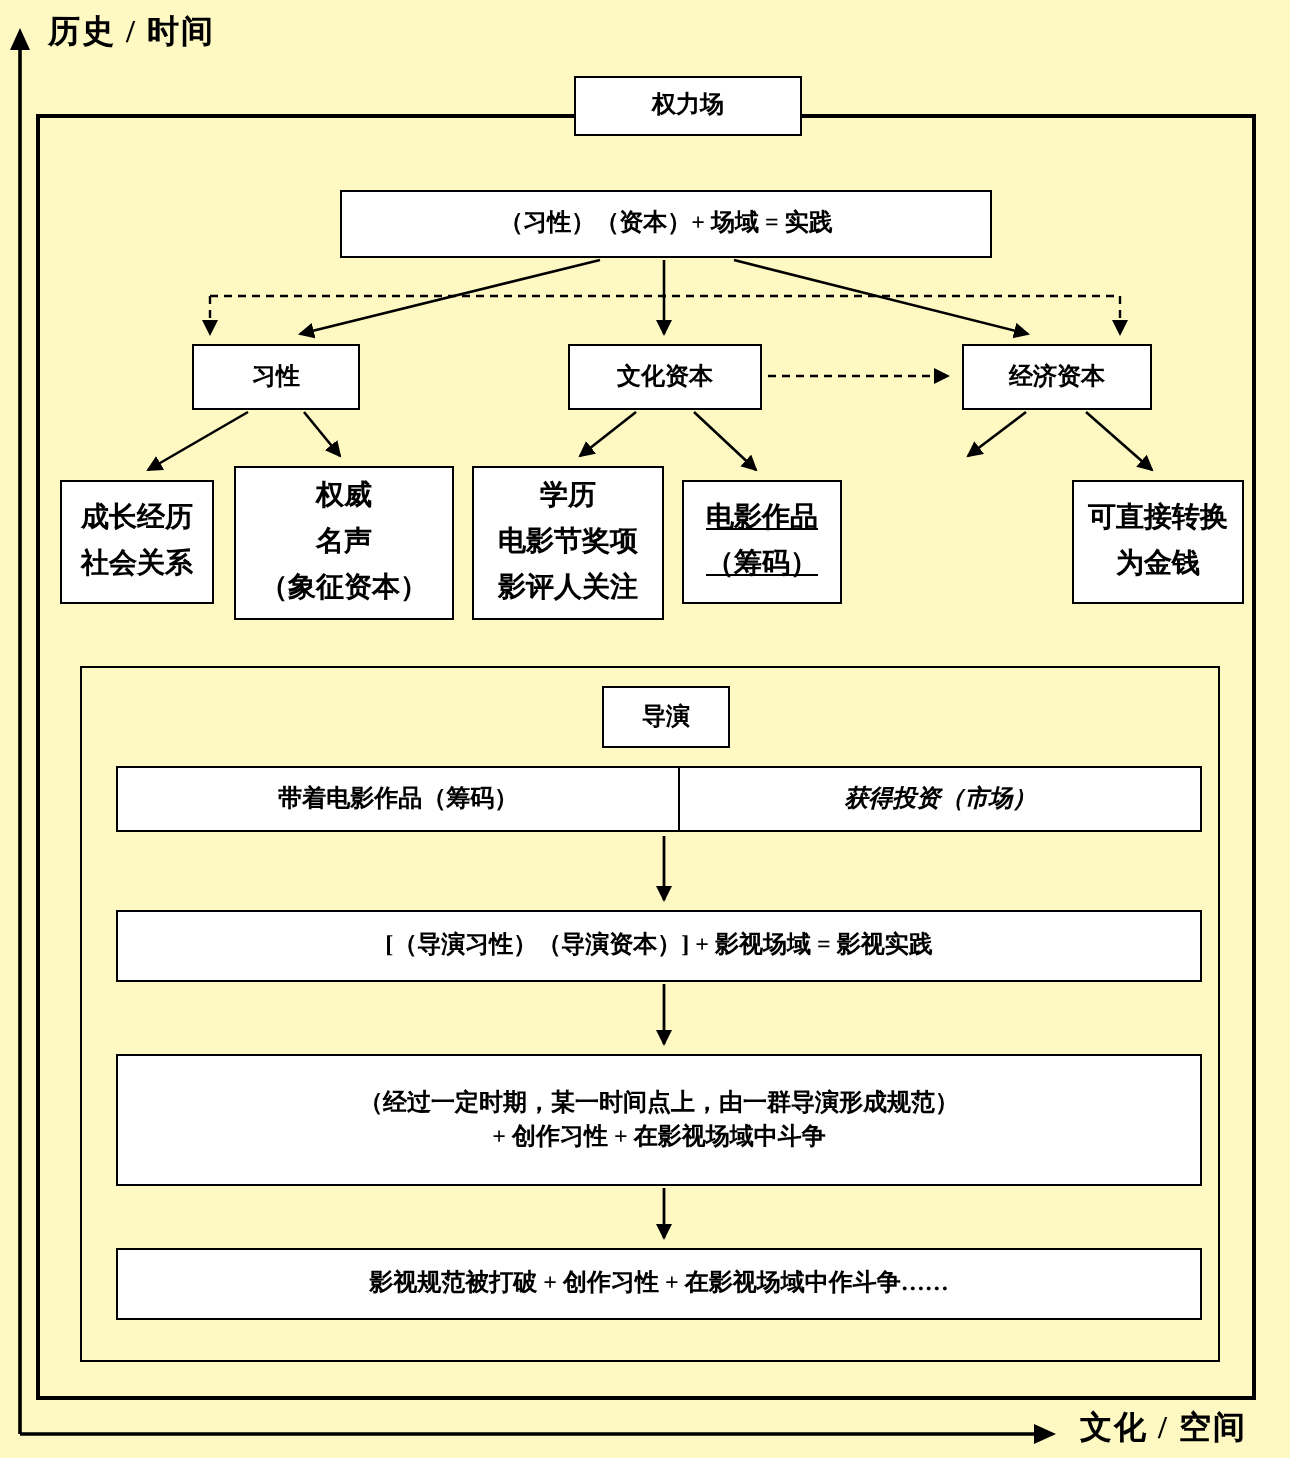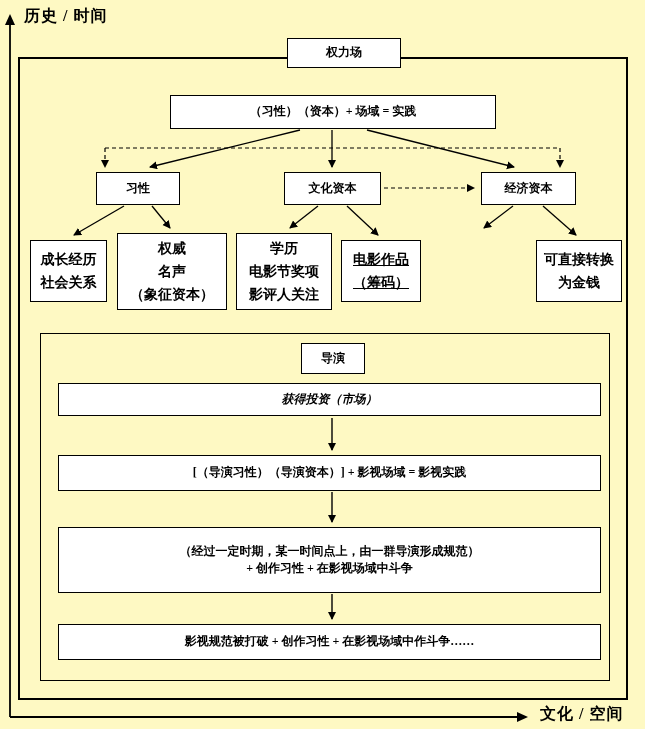--- a/index.html
+++ b/index.html
@@ -111,20 +111,21 @@
   <div class="box multi leaf" style="left:536px; top:240px; width:86px; height:62px;">
     <div>可直接转换</div>
     <div>为金钱</div>
   </div>
 
   <div class="box" style="left:301px; top:343px; width:64px; height:31px;">
     <span>导演</span>
   </div>
 
   <div class="box split" style="left:58px; top:383px; width:543px; height:33px;">
+    <div class="cell">带着电影作品（筹码）</div>
     <div class="cell">获得投资（市场）</div>
   </div>
 
   <div class="box" style="left:58px; top:455px; width:543px; height:36px;">
     <span>[（导演习性）（导演资本）] + 影视场域 = 影视实践</span>
   </div>
 
   <div class="box multi" style="left:58px; top:527px; width:543px; height:66px;">
     <div>（经过一定时期，某一时间点上，由一群导演形成规范）</div>
     <div>+ 创作习性 + 在影视场域中斗争</div>

